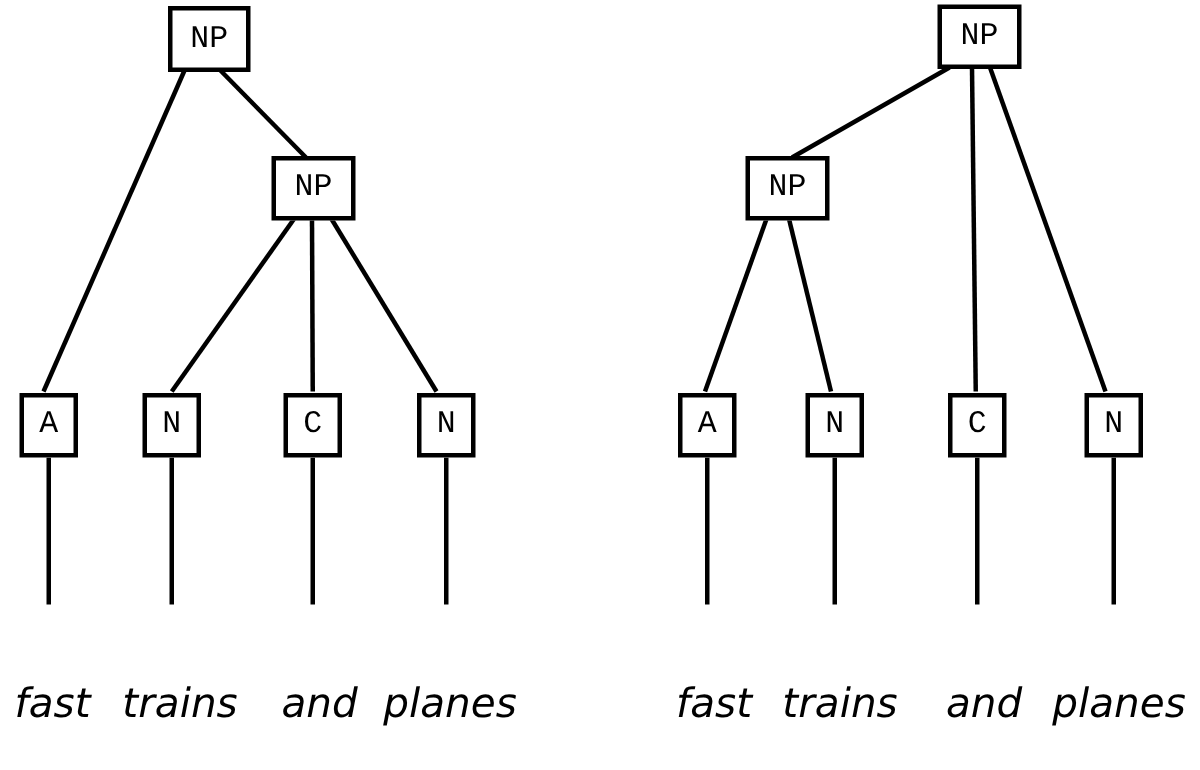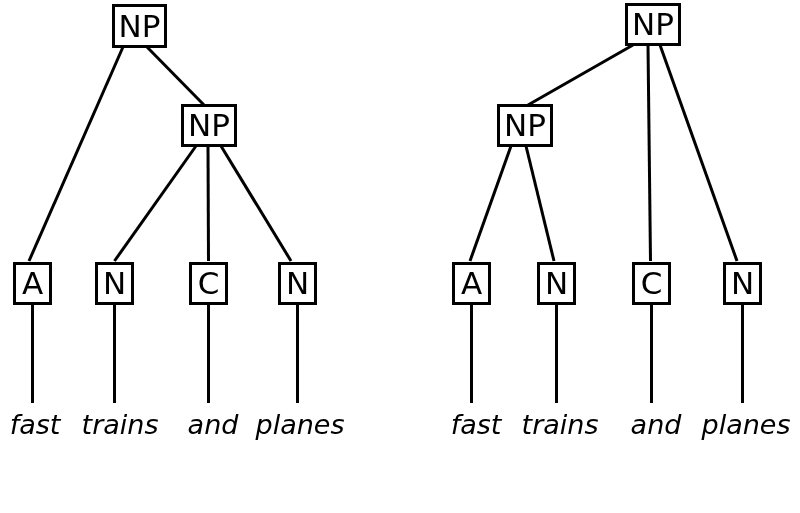--- a/index.html
+++ b/index.html
@@ -29,31 +29,33 @@
     stroke-width: 3;
   }
   .node {
     position: absolute;
     border: 3px solid var(--line);
     background: var(--bg);
     color: var(--text);
     display: flex;
     align-items: center;
     justify-content: center;
-    font-size: 31px;
+    font-size: 21px;
     line-height: 1;
+    font-family: Liberation Mono, monospace;
   }
   .word {
     position: absolute;
     transform: translateX(-50%);
     font-size: 27px;
     line-height: 27px;
     font-style: italic;
     color: var(--text);
     white-space: nowrap;
+    margin-top: 45px;
   }
   .caption {
     position: absolute;
     transform: translateX(-50%);
     font-size: 27px;
     line-height: 27px;
     color: var(--text);
     white-space: nowrap;
   }
 </style>

